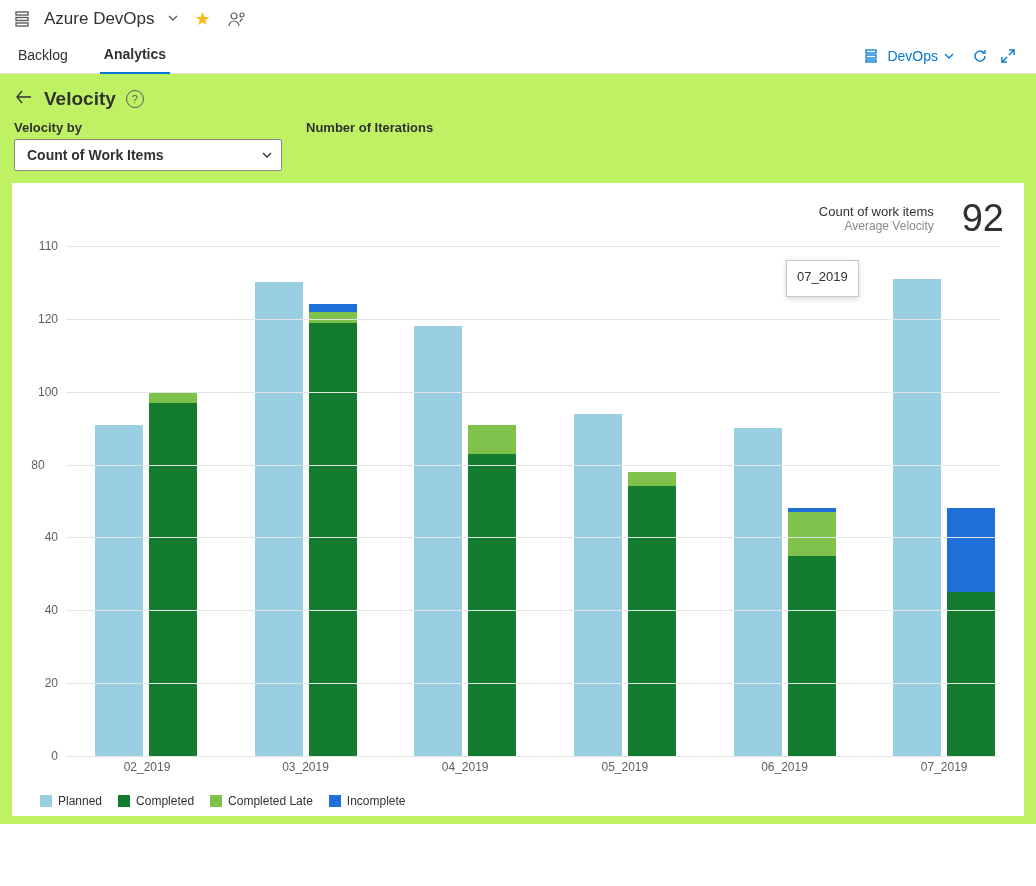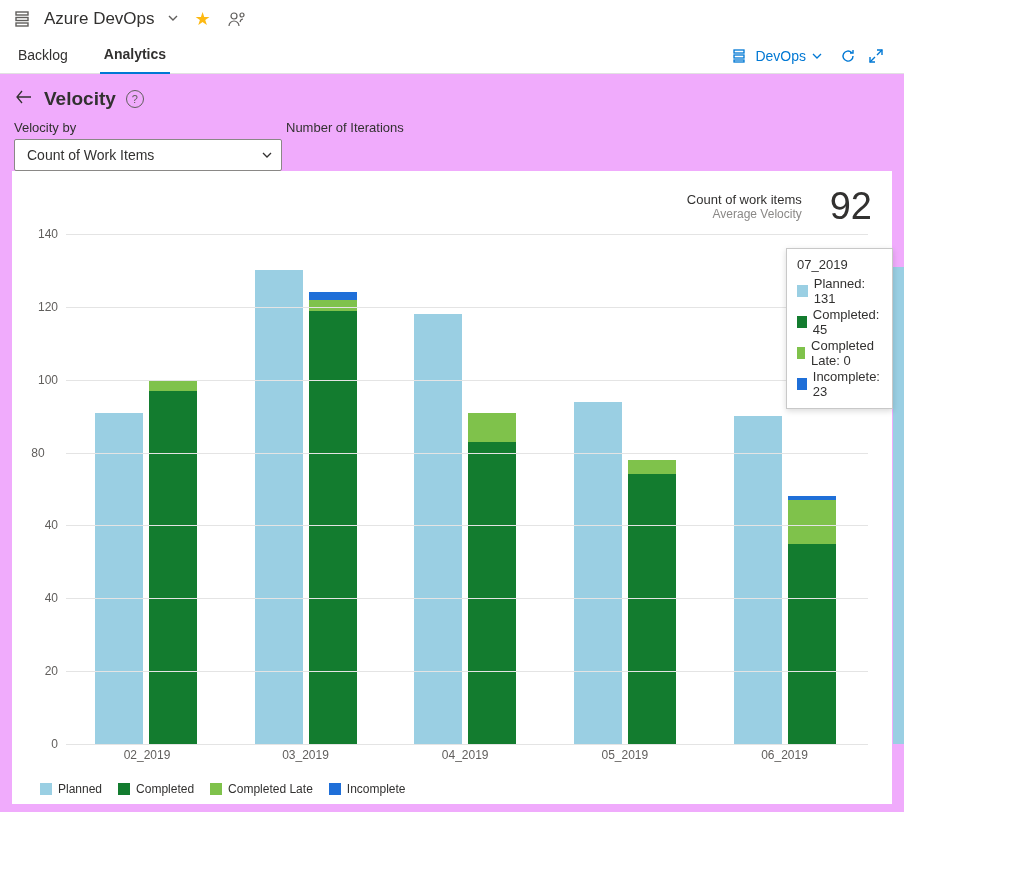--- a/index.html
+++ b/index.html
@@ -1,42 +1,42 @@
 <!DOCTYPE html>
 <html><head>
 <meta charset="utf-8">
 <style>
   * { box-sizing: border-box; }
   html, body { margin:0; padding:0; font-family: "Segoe UI", Arial, sans-serif; font-size:14px; color:#323130; background:#fff; }
-  .app { width:904px; height:886px; position:relative; overflow:hidden; }
+  .app { width:1036px; height:886px; position:relative; overflow:hidden; }
 
   
   .topbar { display:flex; align-items:center; padding:8px 14px 4px; gap:10px; }
   .proj-icon svg { display:block; }
   .proj-title { font-size:17px; }
   .chev { margin-left:2px; }
   .star { color:#FDB913; font-size:18px; margin-left:6px; }
   .people { margin-left:6px; display:flex; align-items:center; }
 
   
   .tabs-row { display:flex; align-items:center; padding:4px 14px 0; border-bottom:1px solid #e1e1e1; }
   .tab { padding:8px 4px 10px; margin-right:28px; cursor:pointer; color:#323130; }
   .tab.active { font-weight:600; border-bottom:2px solid #0078d4; margin-bottom:-1px; }
   .spacer { flex:1; }
   .stories-picker { display:flex; align-items:center; gap:6px; color:#0078d4; font-size:14px; margin-right:12px; }
   .icon-btn { width:28px; height:28px; display:flex; align-items:center; justify-content:center; color:#0078d4; cursor:pointer; }
 
   
-  .content { background:#f0abfc; padding:14px 12px 8px; }
+  .content { background:#bef264; padding:14px 12px 8px; }
   .title-row { display:flex; align-items:center; gap:10px; margin-bottom:10px; padding-left:2px; }
   .back-arrow { width:20px; text-align:center; color:#323130; font-size:16px; }
   .page-title { font-size:19px; font-weight:600; }
   .help { width:18px; height:18px; border:1px solid #605e5c; border-radius:50%; display:flex; align-items:center; justify-content:center; font-size:11px; color:#605e5c; }
 
-  .filters { display:flex; gap:4px; padding-left:2px; }
+  .filters { display:flex; gap:24px; margin-bottom:12px; padding-left:2px;font-weight:bold; }
   .filter-group { display:flex; flex-direction:column; gap:4px; }
   .filter-label { font-size:13px; color:#323130; }
   .select-box { background:#fff; border:1px solid #8a8886; border-radius:2px; height:32px; display:flex; align-items:center; justify-content:space-between; padding:0 8px 0 12px; min-width:140px; cursor:pointer; }
   .select-box.wide { width:268px; }
 
   
   .card { background:#fff; padding:8px 10px 4px 6px; }
   .metric-row { display:flex; justify-content:flex-end; align-items:center; gap:8px; padding:6px 10px 0 0; }
   .metric-labels { text-align:right; line-height:1.2; }
   .metric-l1 { font-size:13px; color:#323130; }
@@ -170,21 +170,21 @@
       <div class="chart-wrap">
 
         <div id="yticks" style="position: absolute; left: 0px; top: 0px; bottom: 30px; width: 40px;">
             <div class="ytick" style="top: 510px;">0</div>
             <div class="ytick" style="top: 437.143px;">20</div>
             <div class="ytick" style="top: 364.286px;">40</div>
             <div class="ytick" style="top: 291.429px;">40</div>
             <div class="ytick" style="top: 218.571px; text-align: center;">80</div>
             <div class="ytick" style="top: 145.714px;">100</div>
             <div class="ytick" style="top: 72.8571px;">120</div>
-            <div class="ytick" style="top: 0px;">140</div>
+            <div class="ytick" style="top: 0px;">110</div>
           </div>
 
         <div class="plot-area" id="plot">
           <div class="bars" id="bars">
               <div class="bar planned" style="left: 28.8333px; width: 48px; height: 331.5px;"></div>
               <div class="bar stack" style="left: 82.8333px; width: 48px; height: 364.286px;">
                 <div class="seg completed" style="bottom: 0px; height: 353.357px;"></div>
                 <div class="seg late" style="bottom: 353.357px; height: 10.9286px;"></div>
               </div>
               <div class="bar planned" style="left: 188.5px; width: 48px; height: 473.571px;"></div>
@@ -229,38 +229,20 @@
             <div class="xlabel" style="left: 81px;">02_2019</div>
             <div class="xlabel" style="left: 239.5px;">03_2019</div>
             <div class="xlabel" style="left: 399.167px;">04_2019</div>
             <div class="xlabel" style="left: 558.833px;">05_2019</div>
             <div class="xlabel" style="left: 718.5px;">06_2019</div>
             <div class="xlabel" style="left: 878.167px;">07_2019</div>
           </div>
 
         <div class="tooltip" id="tooltip" style="left:768px; top:14px;">
           <div class="tooltip-title">07_2019</div>
-          <div id="tooltip-rows">
-              <div class="tooltip-row">
-                <span class="sw" style="background: rgb(154, 207, 227);"></span>
-                <span>Planned: 131</span>
-              </div>
-              <div class="tooltip-row">
-                <span class="sw" style="background: rgb(19, 124, 47);"></span>
-                <span>Completed: 45</span>
-              </div>
-              <div class="tooltip-row">
-                <span class="sw" style="background: rgb(127, 194, 75);"></span>
-                <span>Completed Late: 0</span>
-              </div>
-              <div class="tooltip-row">
-                <span class="sw" style="background: rgb(31, 111, 216);"></span>
-                <span>Incomplete: 23</span>
-              </div>
-            </div>
         </div>
       </div>
 
       <div class="legend">
         <div class="legend-item">
             <span class="sw" style="background:#9acfe3"></span>
             <span>Planned</span>
           </div>
         <div class="legend-item">
             <span class="sw" style="background:#137c2f"></span>

